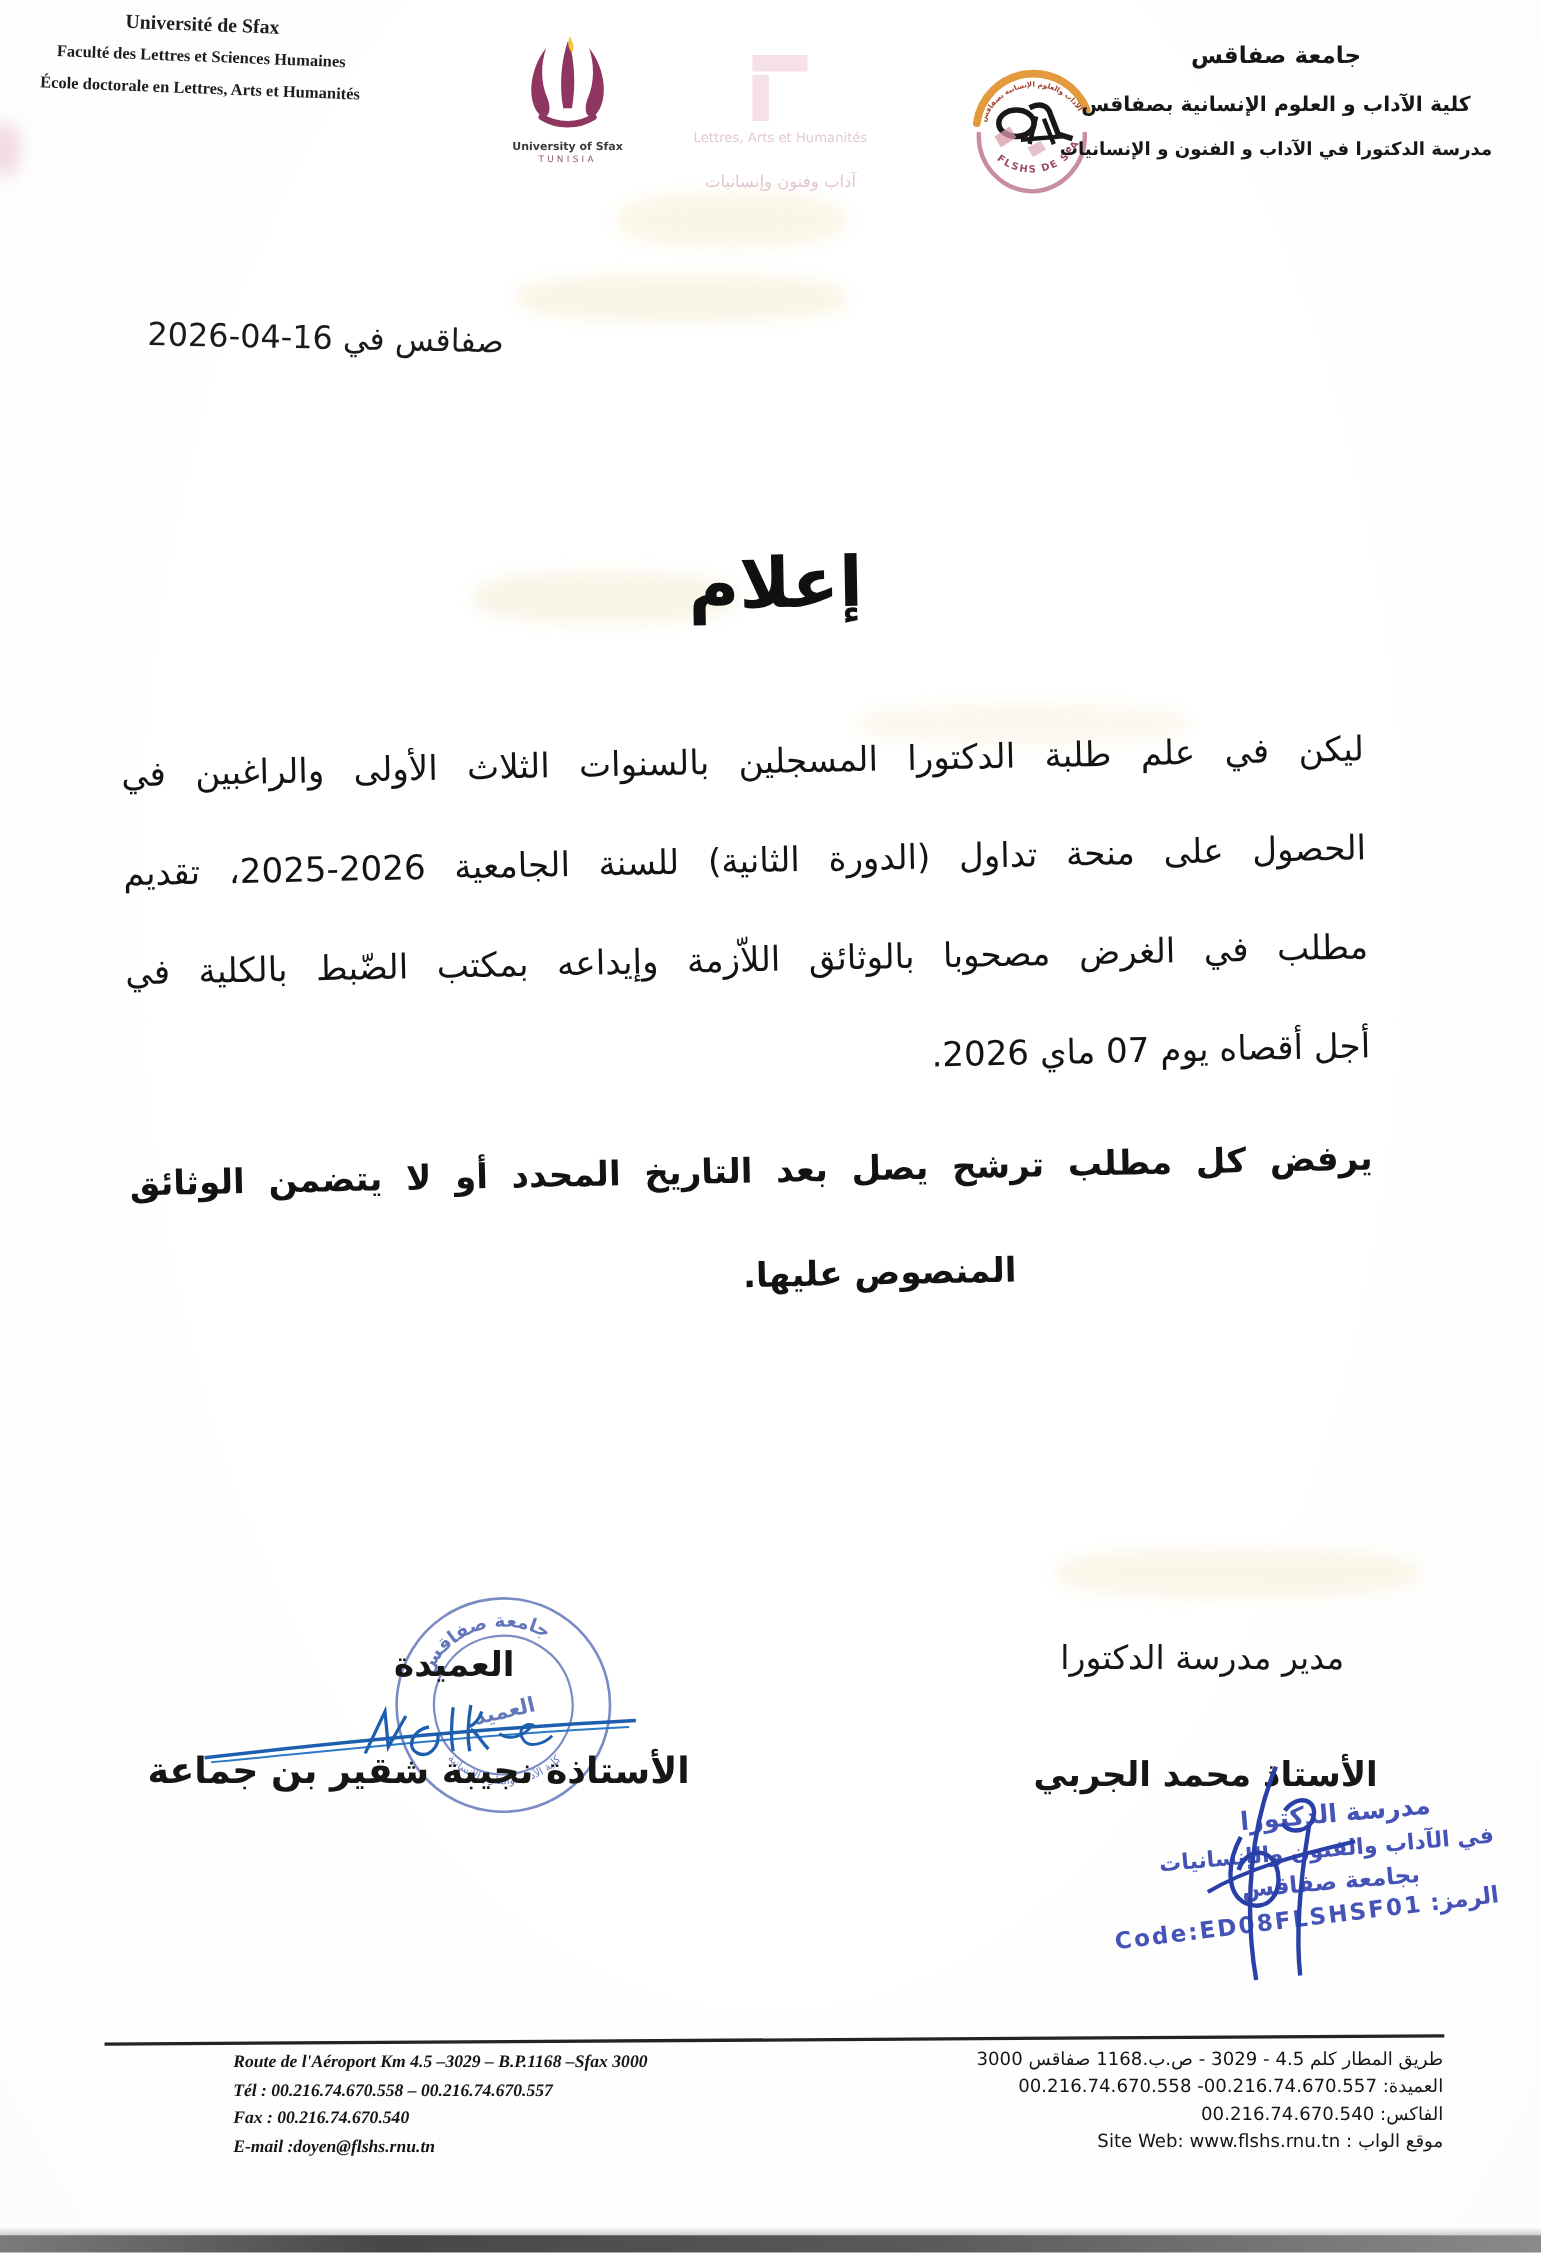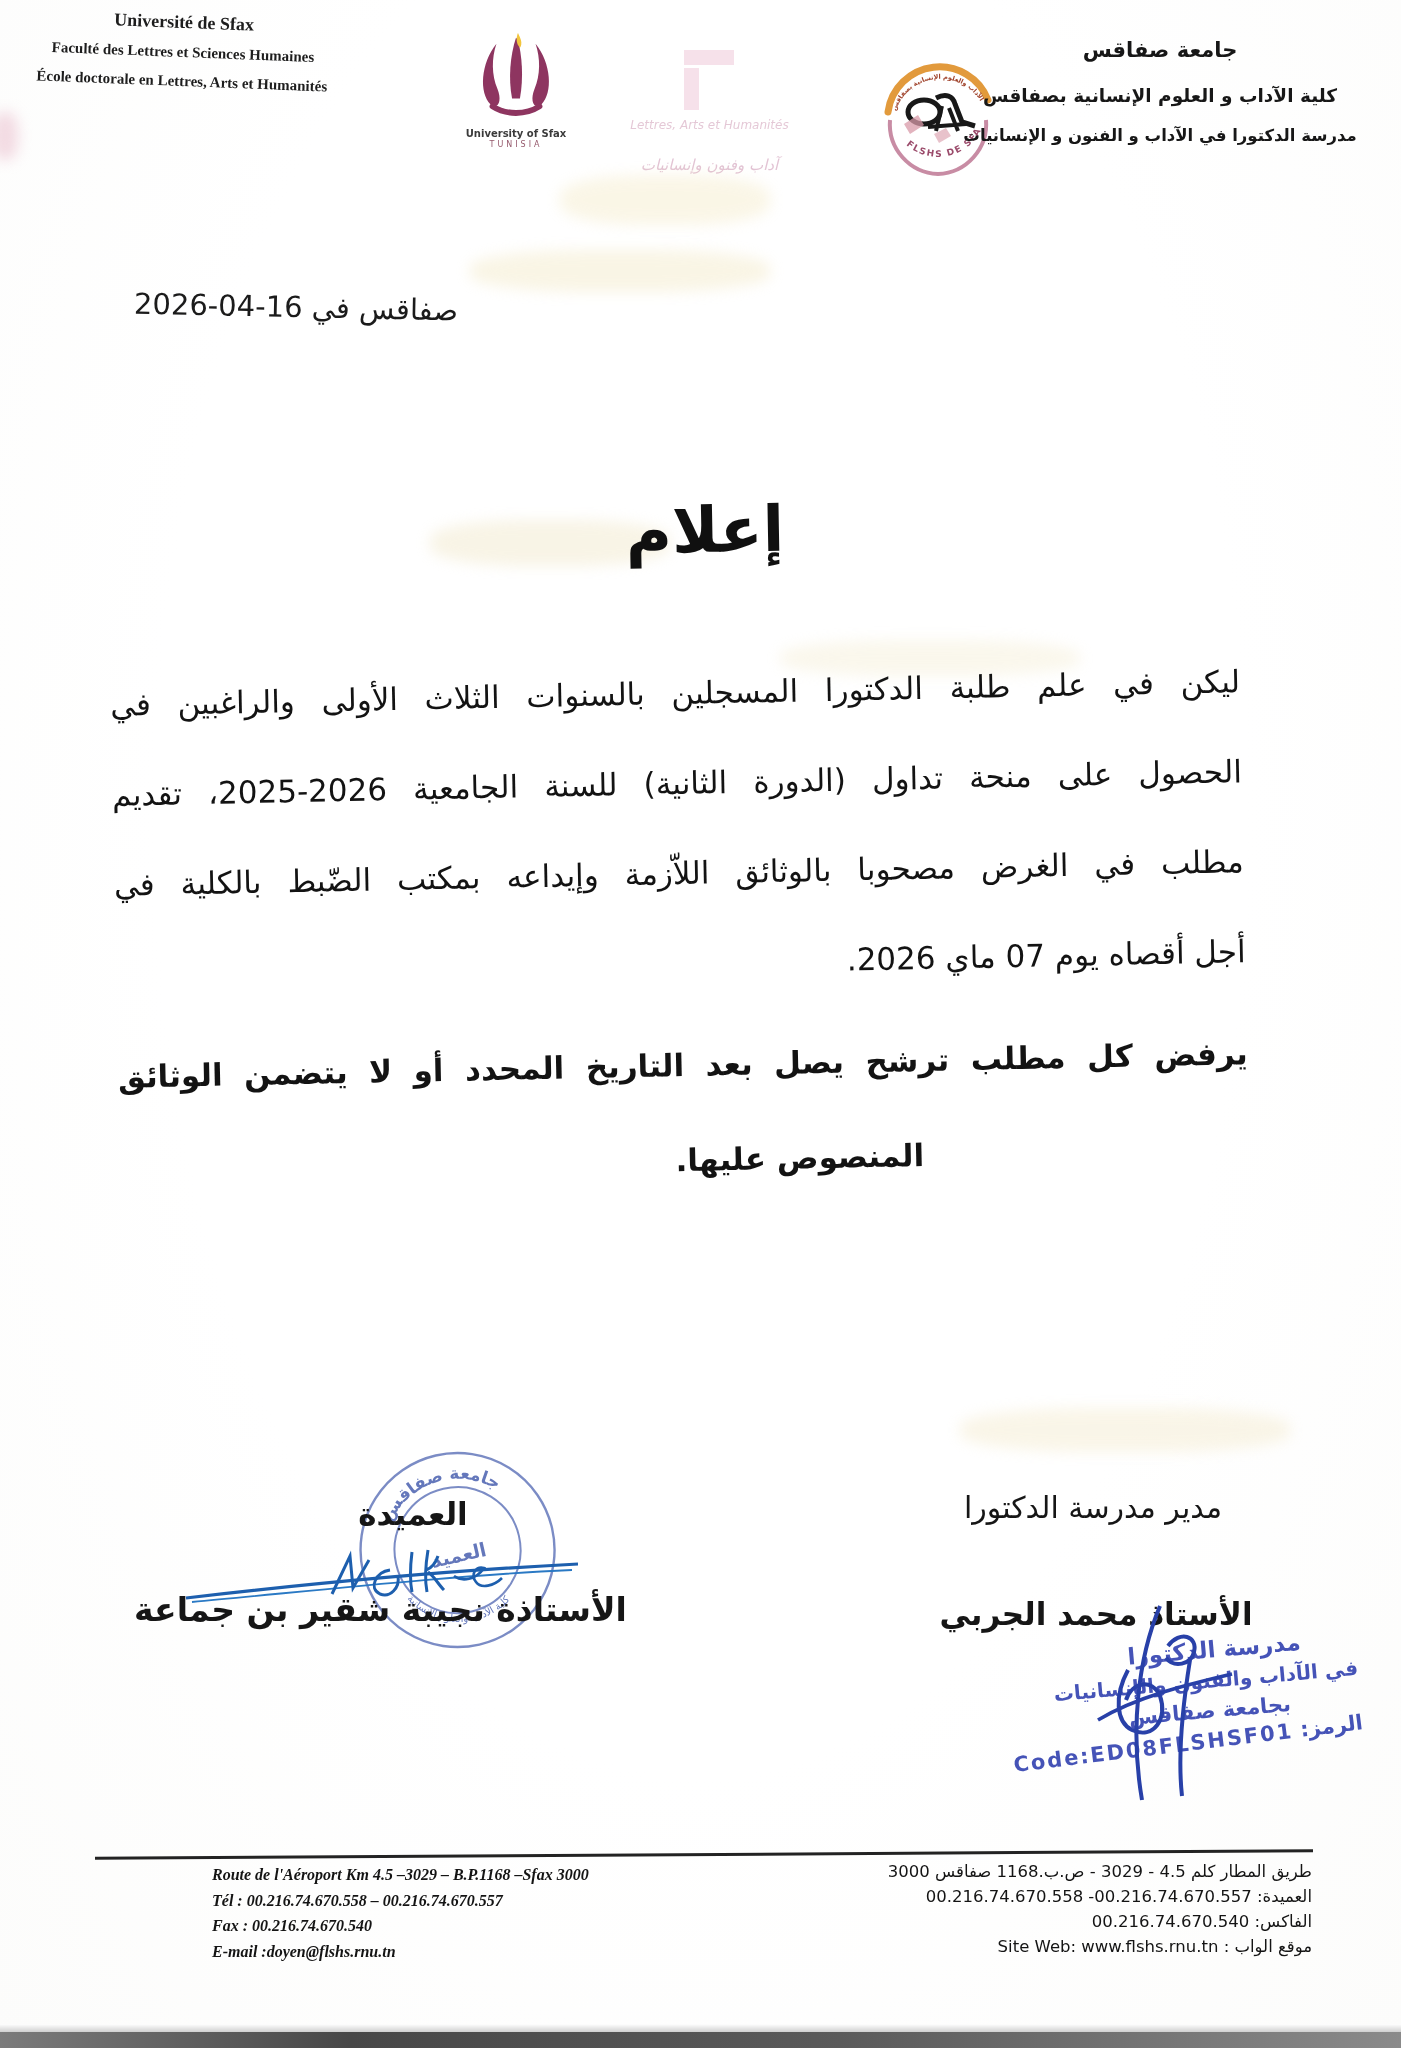--- a/index.html
+++ b/index.html
@@ -97,21 +97,21 @@
       <path d="M30,12 C14,32 12,62 24,74 C32,80 36,70 31,58 C25,44 25,27 30,12 Z" fill="#8e3560"></path>
       <path d="M70,12 C86,32 88,62 76,74 C68,80 64,70 69,58 C75,44 75,27 70,12 Z" fill="#8e3560"></path>
       <path d="M50,6 C44,24 42,48 46,68 L54,68 C58,46 56,24 52,8 Z" fill="#8e3560"></path>
       <path d="M52,1 C55,7 57,12 54,16 C50,12 50,6 52,1 Z" fill="#f2c53d"></path>
       <path d="M26,76 C40,85 60,85 74,76" stroke="#8e3560" stroke-width="6" fill="none" stroke-linecap="round"></path>
     </svg>
     <div class="cap">University of Sfax</div>
     <div class="sub">TUNISIA</div>
   </div>
 
-  <div class="abs pink-logo" style="height:115px;font-style:italic;">
+  <div class="abs pink-logo" style="height:115px;">
     <div class="pink-shape-h"></div>
     <div class="pink-shape-v"></div>
     <div class="fr">Lettres, Arts et Humanités</div>
     <div class="ar">آداب وفنون وإنسانيات</div>
   </div>
 
   <div class="abs flshs-seal">
     <svg width="120" height="134" viewBox="0 0 120 134">
       <defs>
         <path id="arcTop" d="M16,72 A47,47 0 0 1 104,58"></path>

